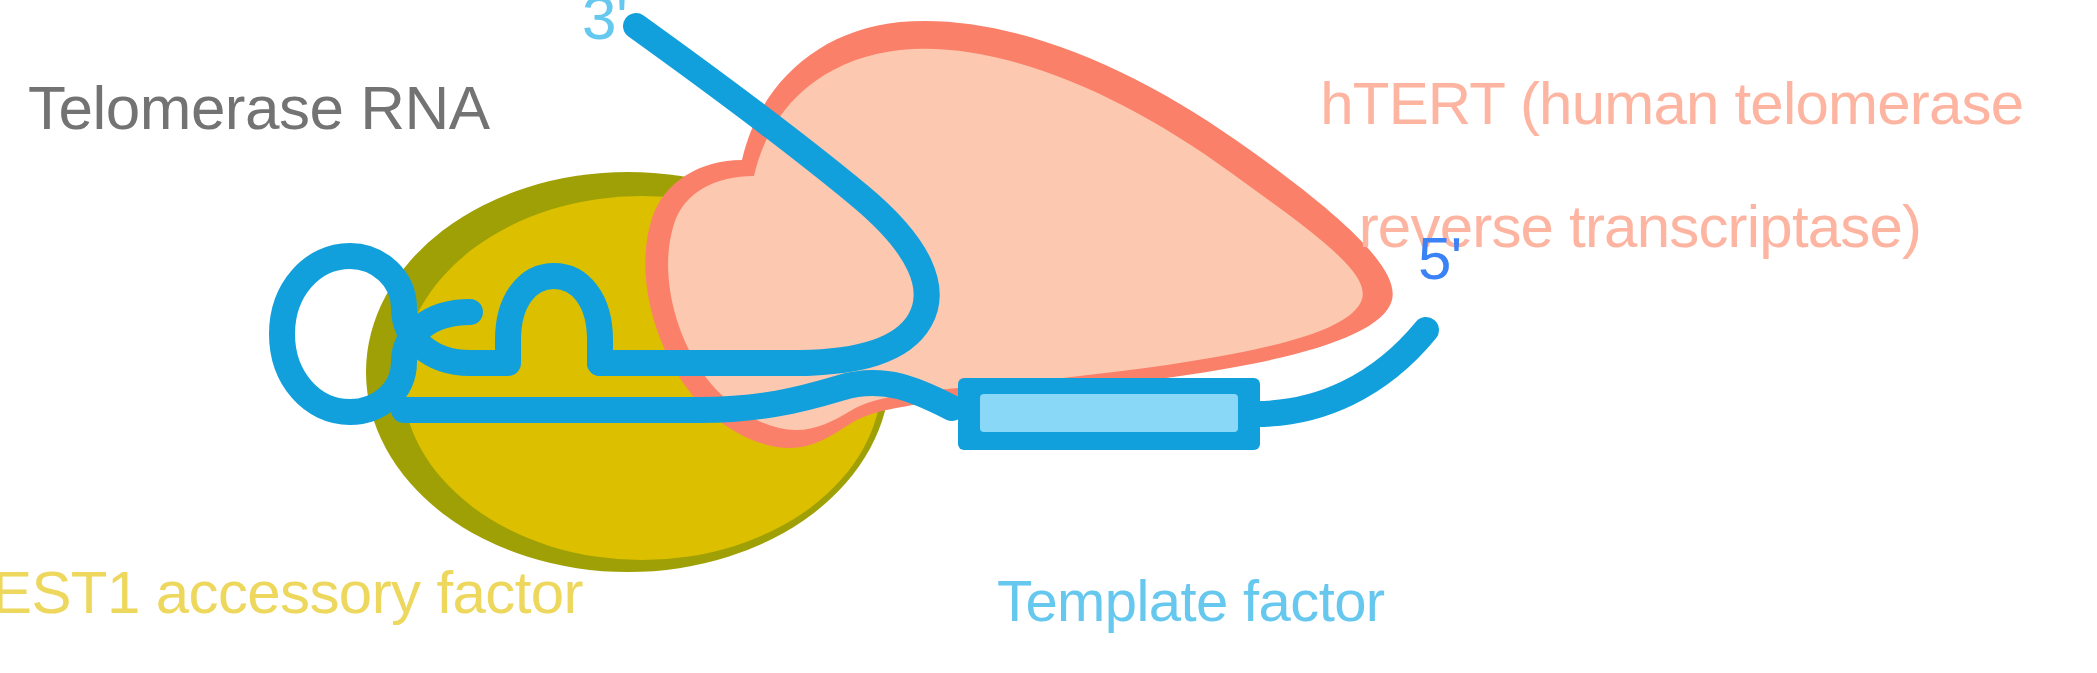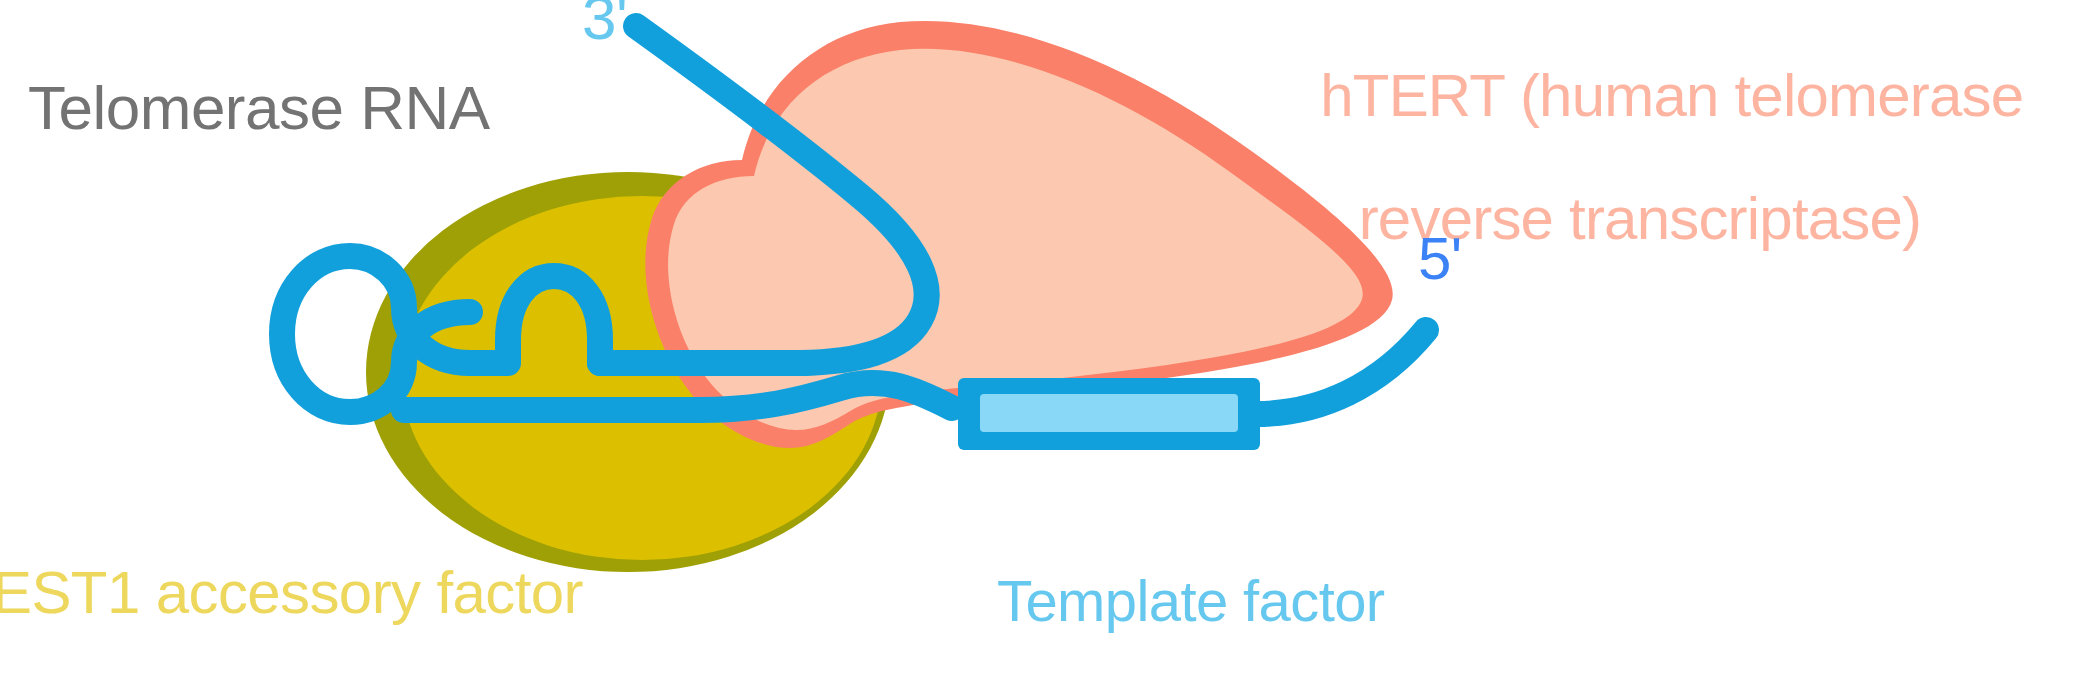--- a/index.html
+++ b/index.html
@@ -34,21 +34,21 @@
     letter-spacing: -0.5px;
   }
   #label-telomerase-rna {
     left: 28px;
     top: 76px;
     font-size: 62px;
     color: #737373;
   }
   #label-htert {
     left: 1190px;
-    top: 4px;
+    top: 12px;
     font-size: 60px;
     color: #FDB5A1;
     text-align: center;
     width: 900px;
     letter-spacing: -0.8px;
   }
   #label-htert .l2 { display: block; }
   #label-est1 {
     left: -8px;
     top: 562px;

